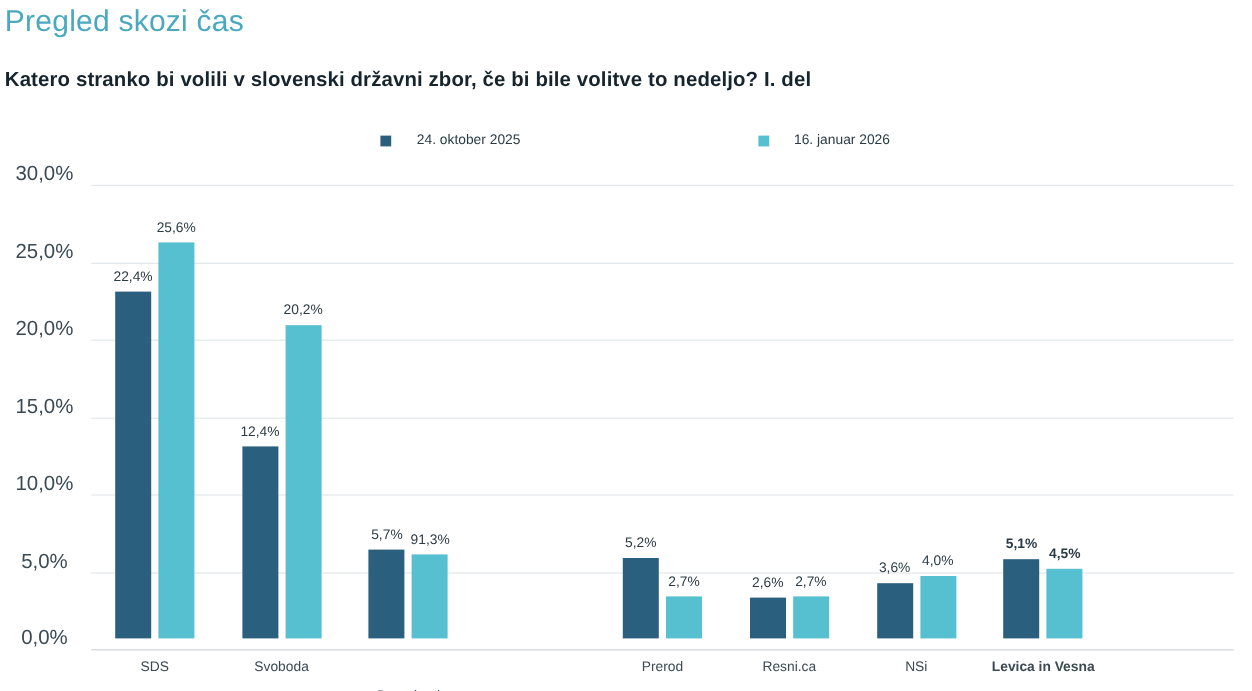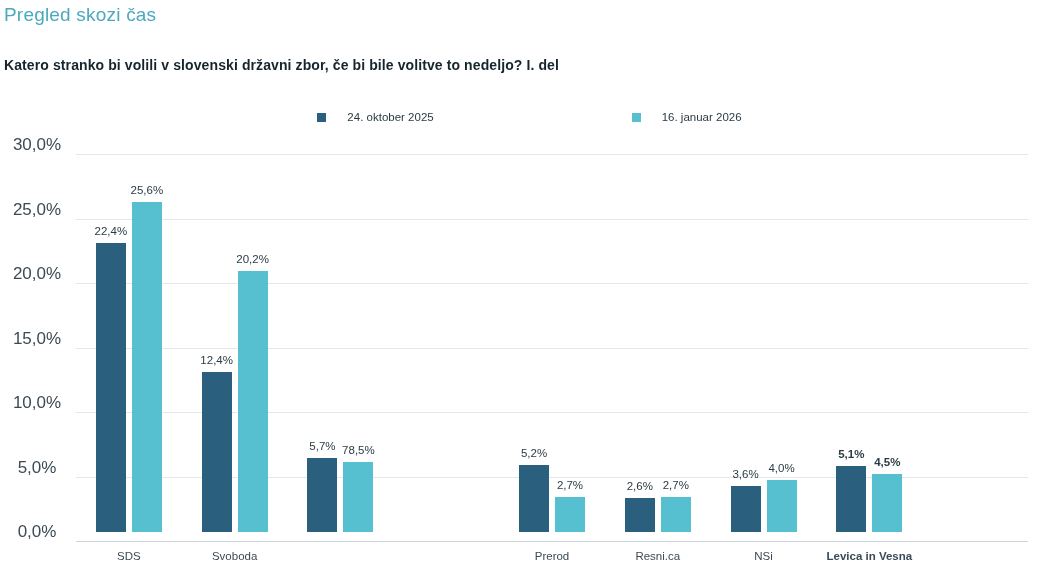--- a/index.html
+++ b/index.html
@@ -16,29 +16,29 @@
   }
   .page {
     position: relative;
     width: 1043px;
     height: 576px;
   }
   .kicker {
     position: absolute;
     left: 4px;
     top: 4px;
-    font-size: 19px;
+    font-size: 25px;
     color: #4aa9bf;
     letter-spacing: 0.2px;
   }
   .headline {
     position: absolute;
     left: 4px;
     top: 57px;
-    font-size: 14px;
+    font-size: 17px;
     font-weight: bold;
     color: #16242e;
     letter-spacing: 0.1px;
   }
   .legend {
     position: absolute;
     top: 111px;
     left: 0;
     width: 1043px;
     display: flex;
@@ -181,21 +181,21 @@
           <div class="bar" style="left: 19.8889px; width: 30px; height: 159.96px; background: rgb(43, 95, 126);"></div>
           <div class="bar-label" style="left: -0.111111px; top: 209.04px;">12,4%</div>
           <div class="bar" style="left: 55.8889px; width: 30px; height: 260.58px; background: rgb(86, 191, 208);"></div>
           <div class="bar-label" style="left: 35.8889px; top: 108.42px;">20,2%</div>
           <div class="cat-label" style="left: -17.1111px;">Svoboda</div>
         </div>
         <div class="group" style="left: 211.556px; width: 105.778px;">
           <div class="bar" style="left: 19.8889px; width: 30px; height: 73.53px; background: rgb(43, 95, 126);"></div>
           <div class="bar-label" style="left: -0.111111px; top: 295.47px;">5,7%</div>
           <div class="bar" style="left: 55.8889px; width: 30px; height: 69.66px; background: rgb(86, 191, 208);"></div>
-          <div class="bar-label" style="left: 35.8889px; top: 299.34px;">78,5%</div>
+          <div class="bar-label" style="left: 35.8889px; top: 299.34px;">91,3%</div>
           <div class="cat-label" style="left: -17.1111px; margin-top: 24px;">Demokrati</div>
         </div>
         <div class="group" style="left: 423.111px; width: 105.778px;">
           <div class="bar" style="left: 19.8889px; width: 30px; height: 67.08px; background: rgb(43, 95, 126);"></div>
           <div class="bar-label" style="left: -0.111111px; top: 301.92px;">5,2%</div>
           <div class="bar" style="left: 55.8889px; width: 30px; height: 34.83px; background: rgb(86, 191, 208);"></div>
           <div class="bar-label" style="left: 35.8889px; top: 334.17px;">2,7%</div>
           <div class="cat-label" style="left: -17.1111px;">Prerod</div>
         </div>
         <div class="group" style="left: 528.889px; width: 105.778px;">

